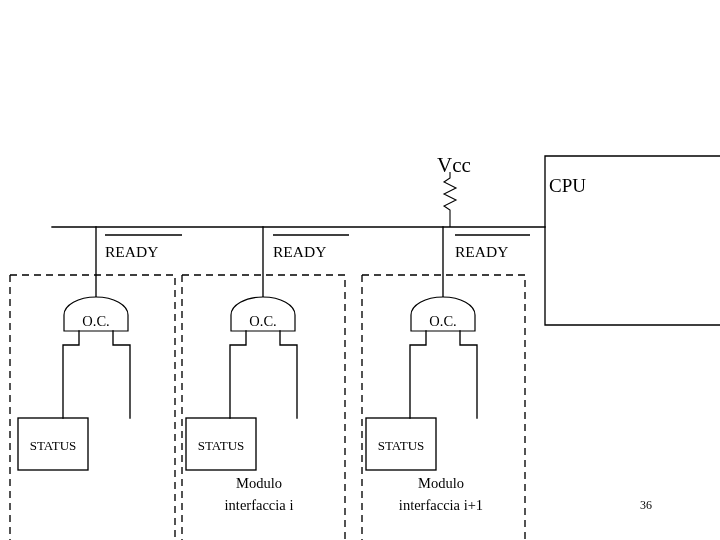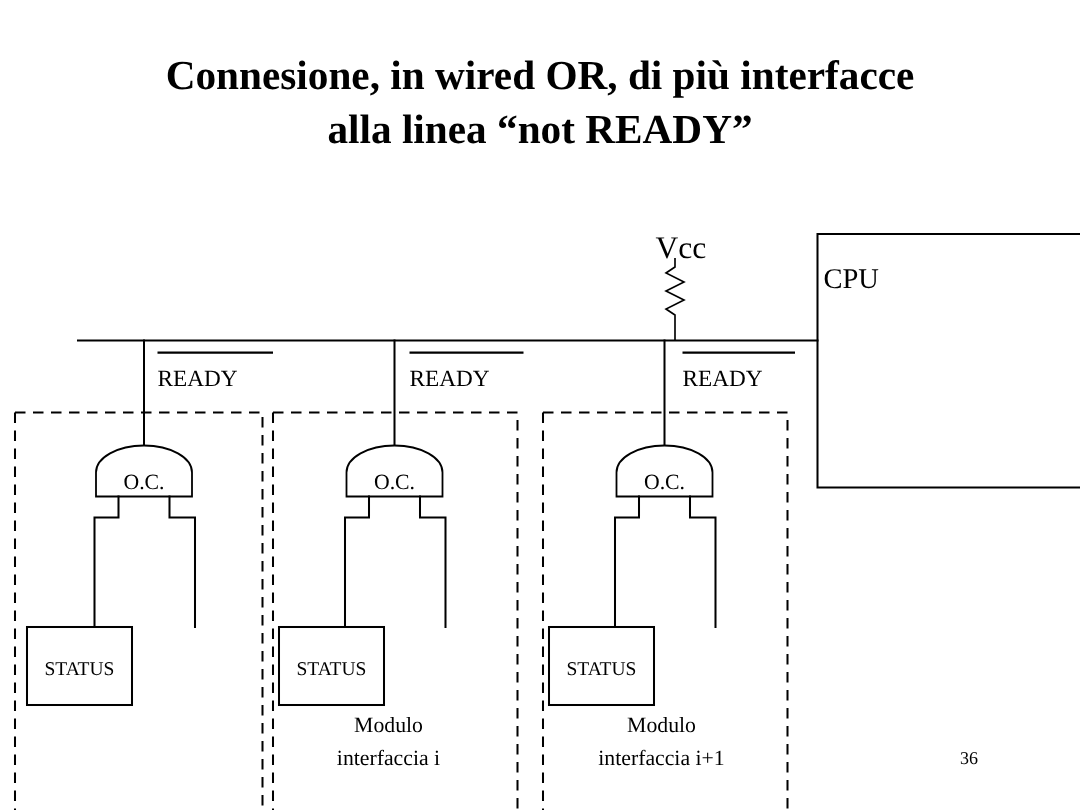--- a/index.html
+++ b/index.html
@@ -54,24 +54,20 @@
   .dashbox{stroke:#000000;stroke-width:1.35;fill:none;stroke-dasharray:7 5;}
   .bubble{stroke:#000000;stroke-width:1.15;fill:#ffffff;}
   .gate{stroke:#000000;stroke-width:1.2;fill:#ffffff;}
   .overline{stroke:#000000;stroke-width:1.5;}
 </style>
 </head>
 <body>
 
 <div id="slide">
 
-  <div id="title">
-    <span class="ln">Connesione, in wired OR, di più interfacce</span>
-    <span class="ln">alla linea “not READY”</span>
-  </div>
 
   <svg id="diagram" viewBox="0 0 720 540">
 
     <g>
       <path class="box" d="M 720 156 L 545 156 L 545 325 L 720 325"></path>
       <text class="t-cpu" x="549" y="192">CPU</text>
     </g>
 
     <g>
       <text class="t-vcc" x="437" y="172">Vcc</text>

